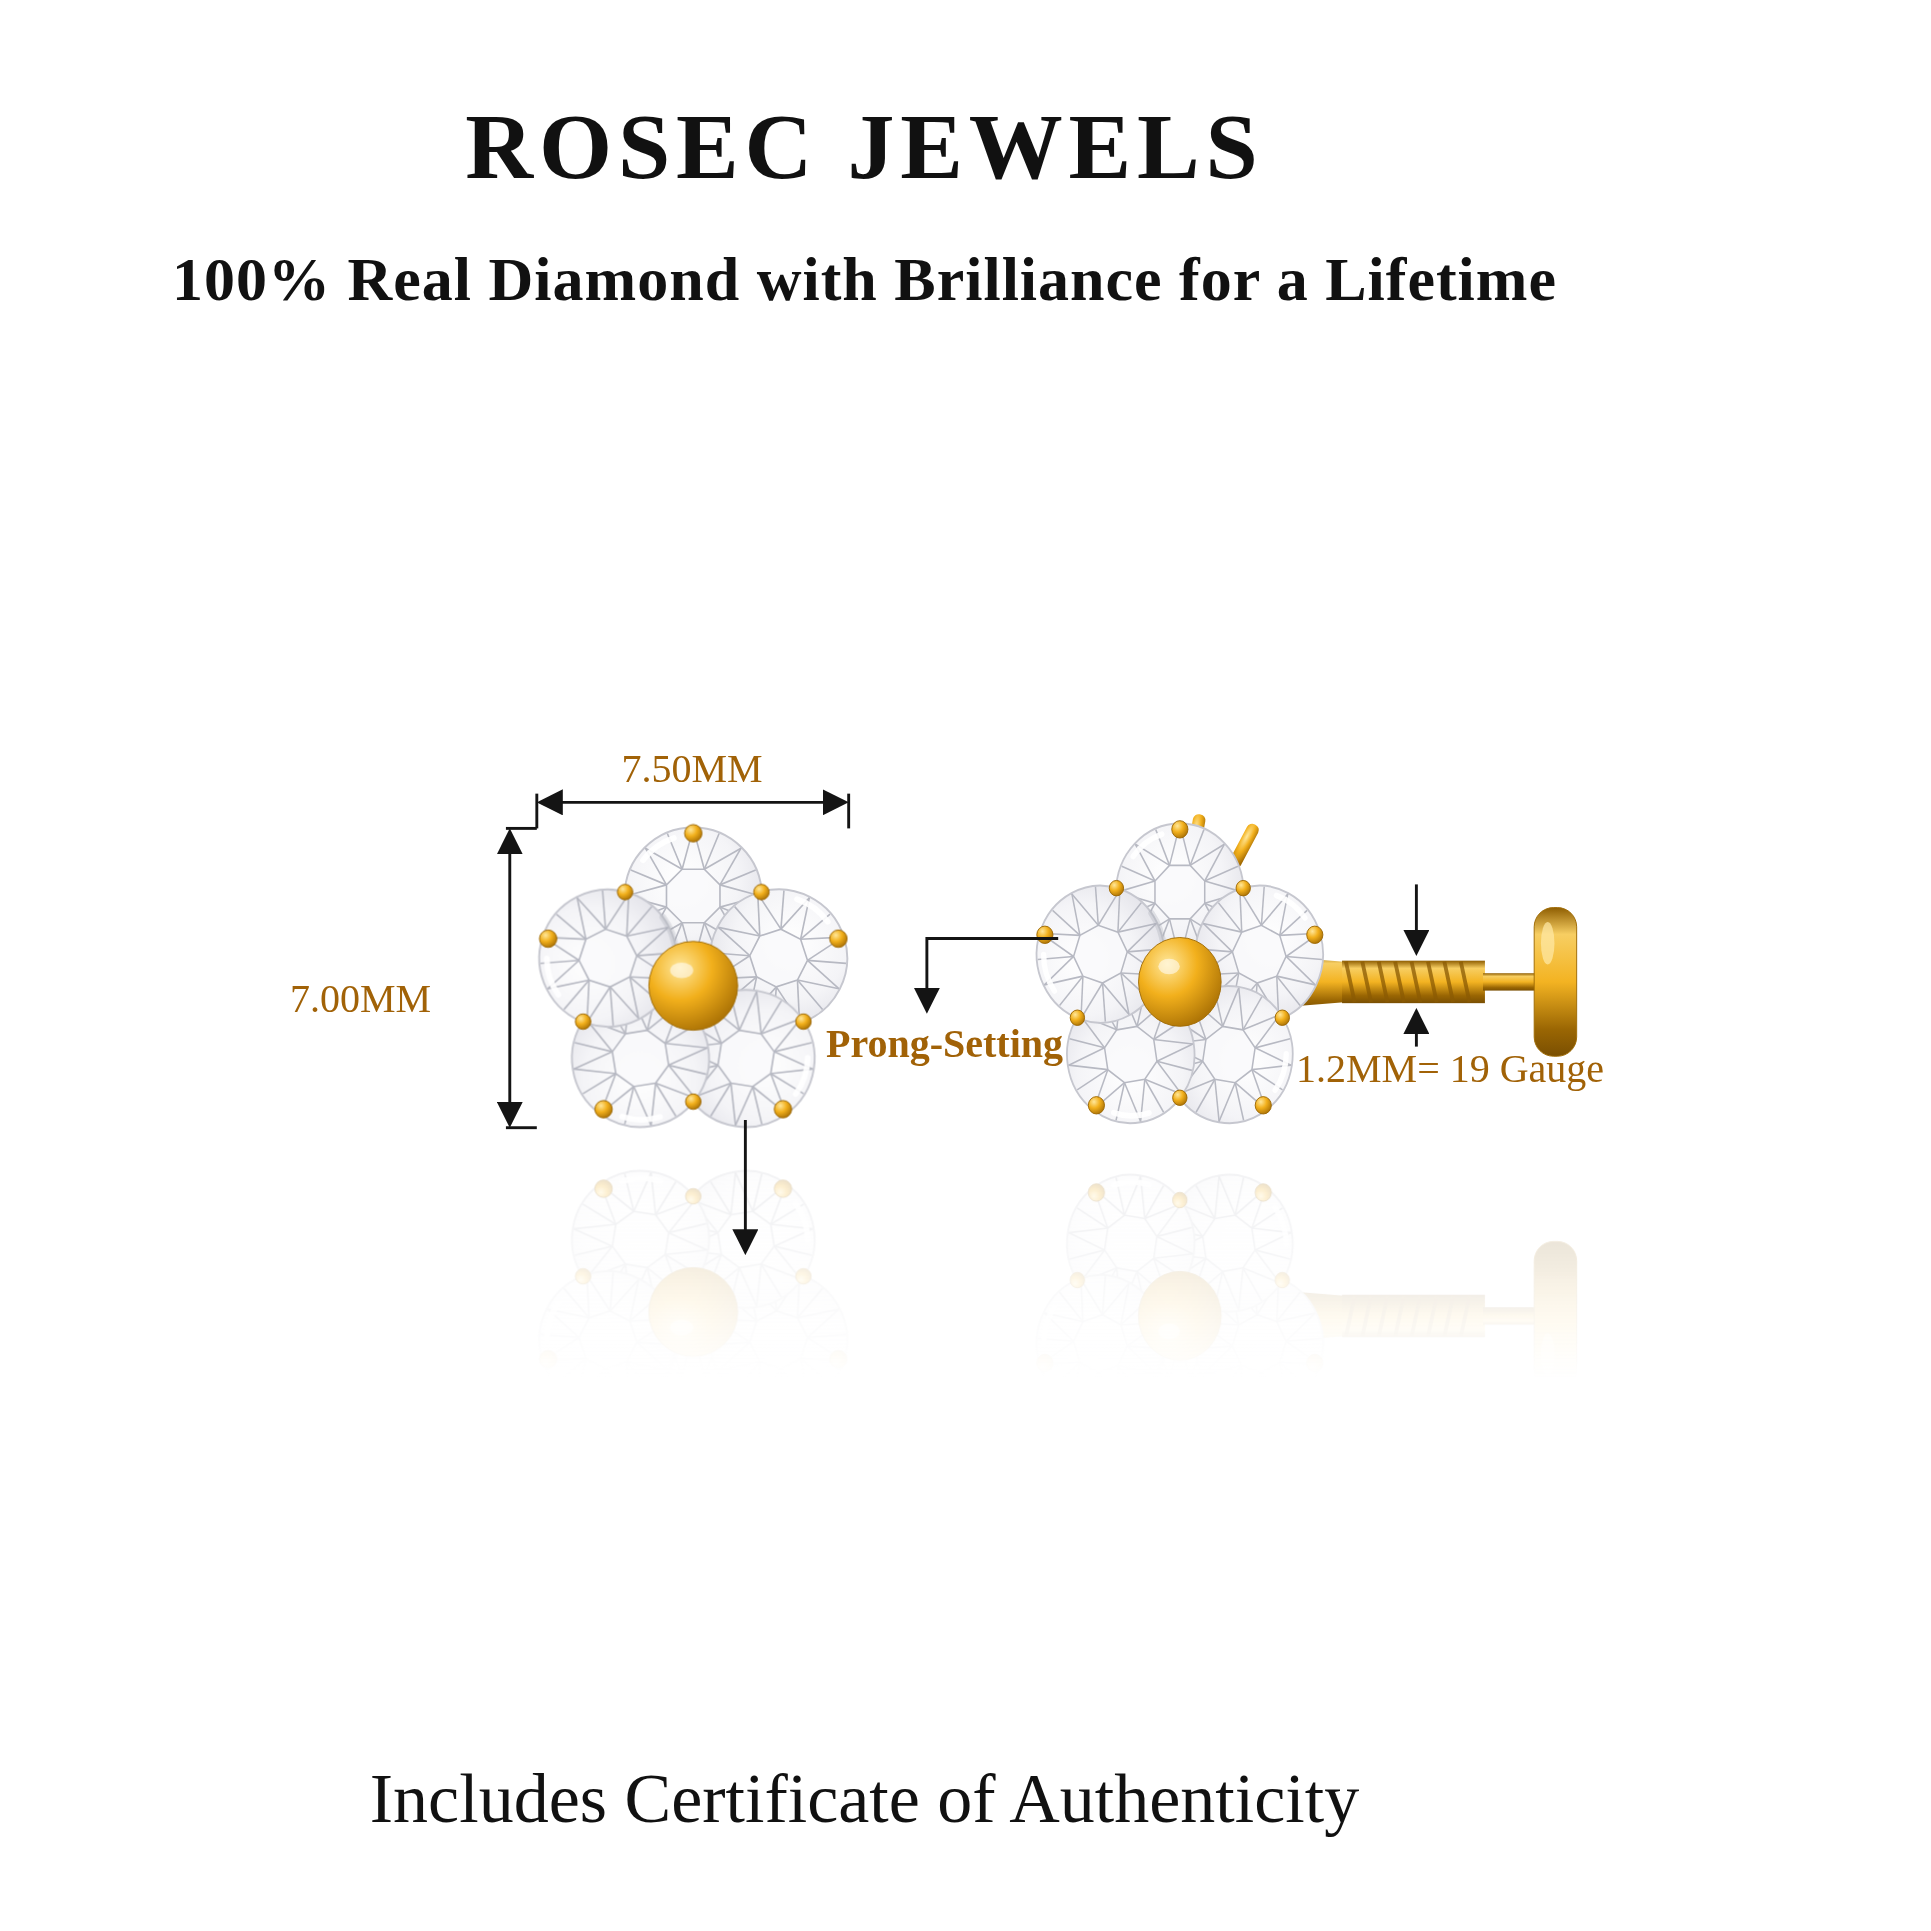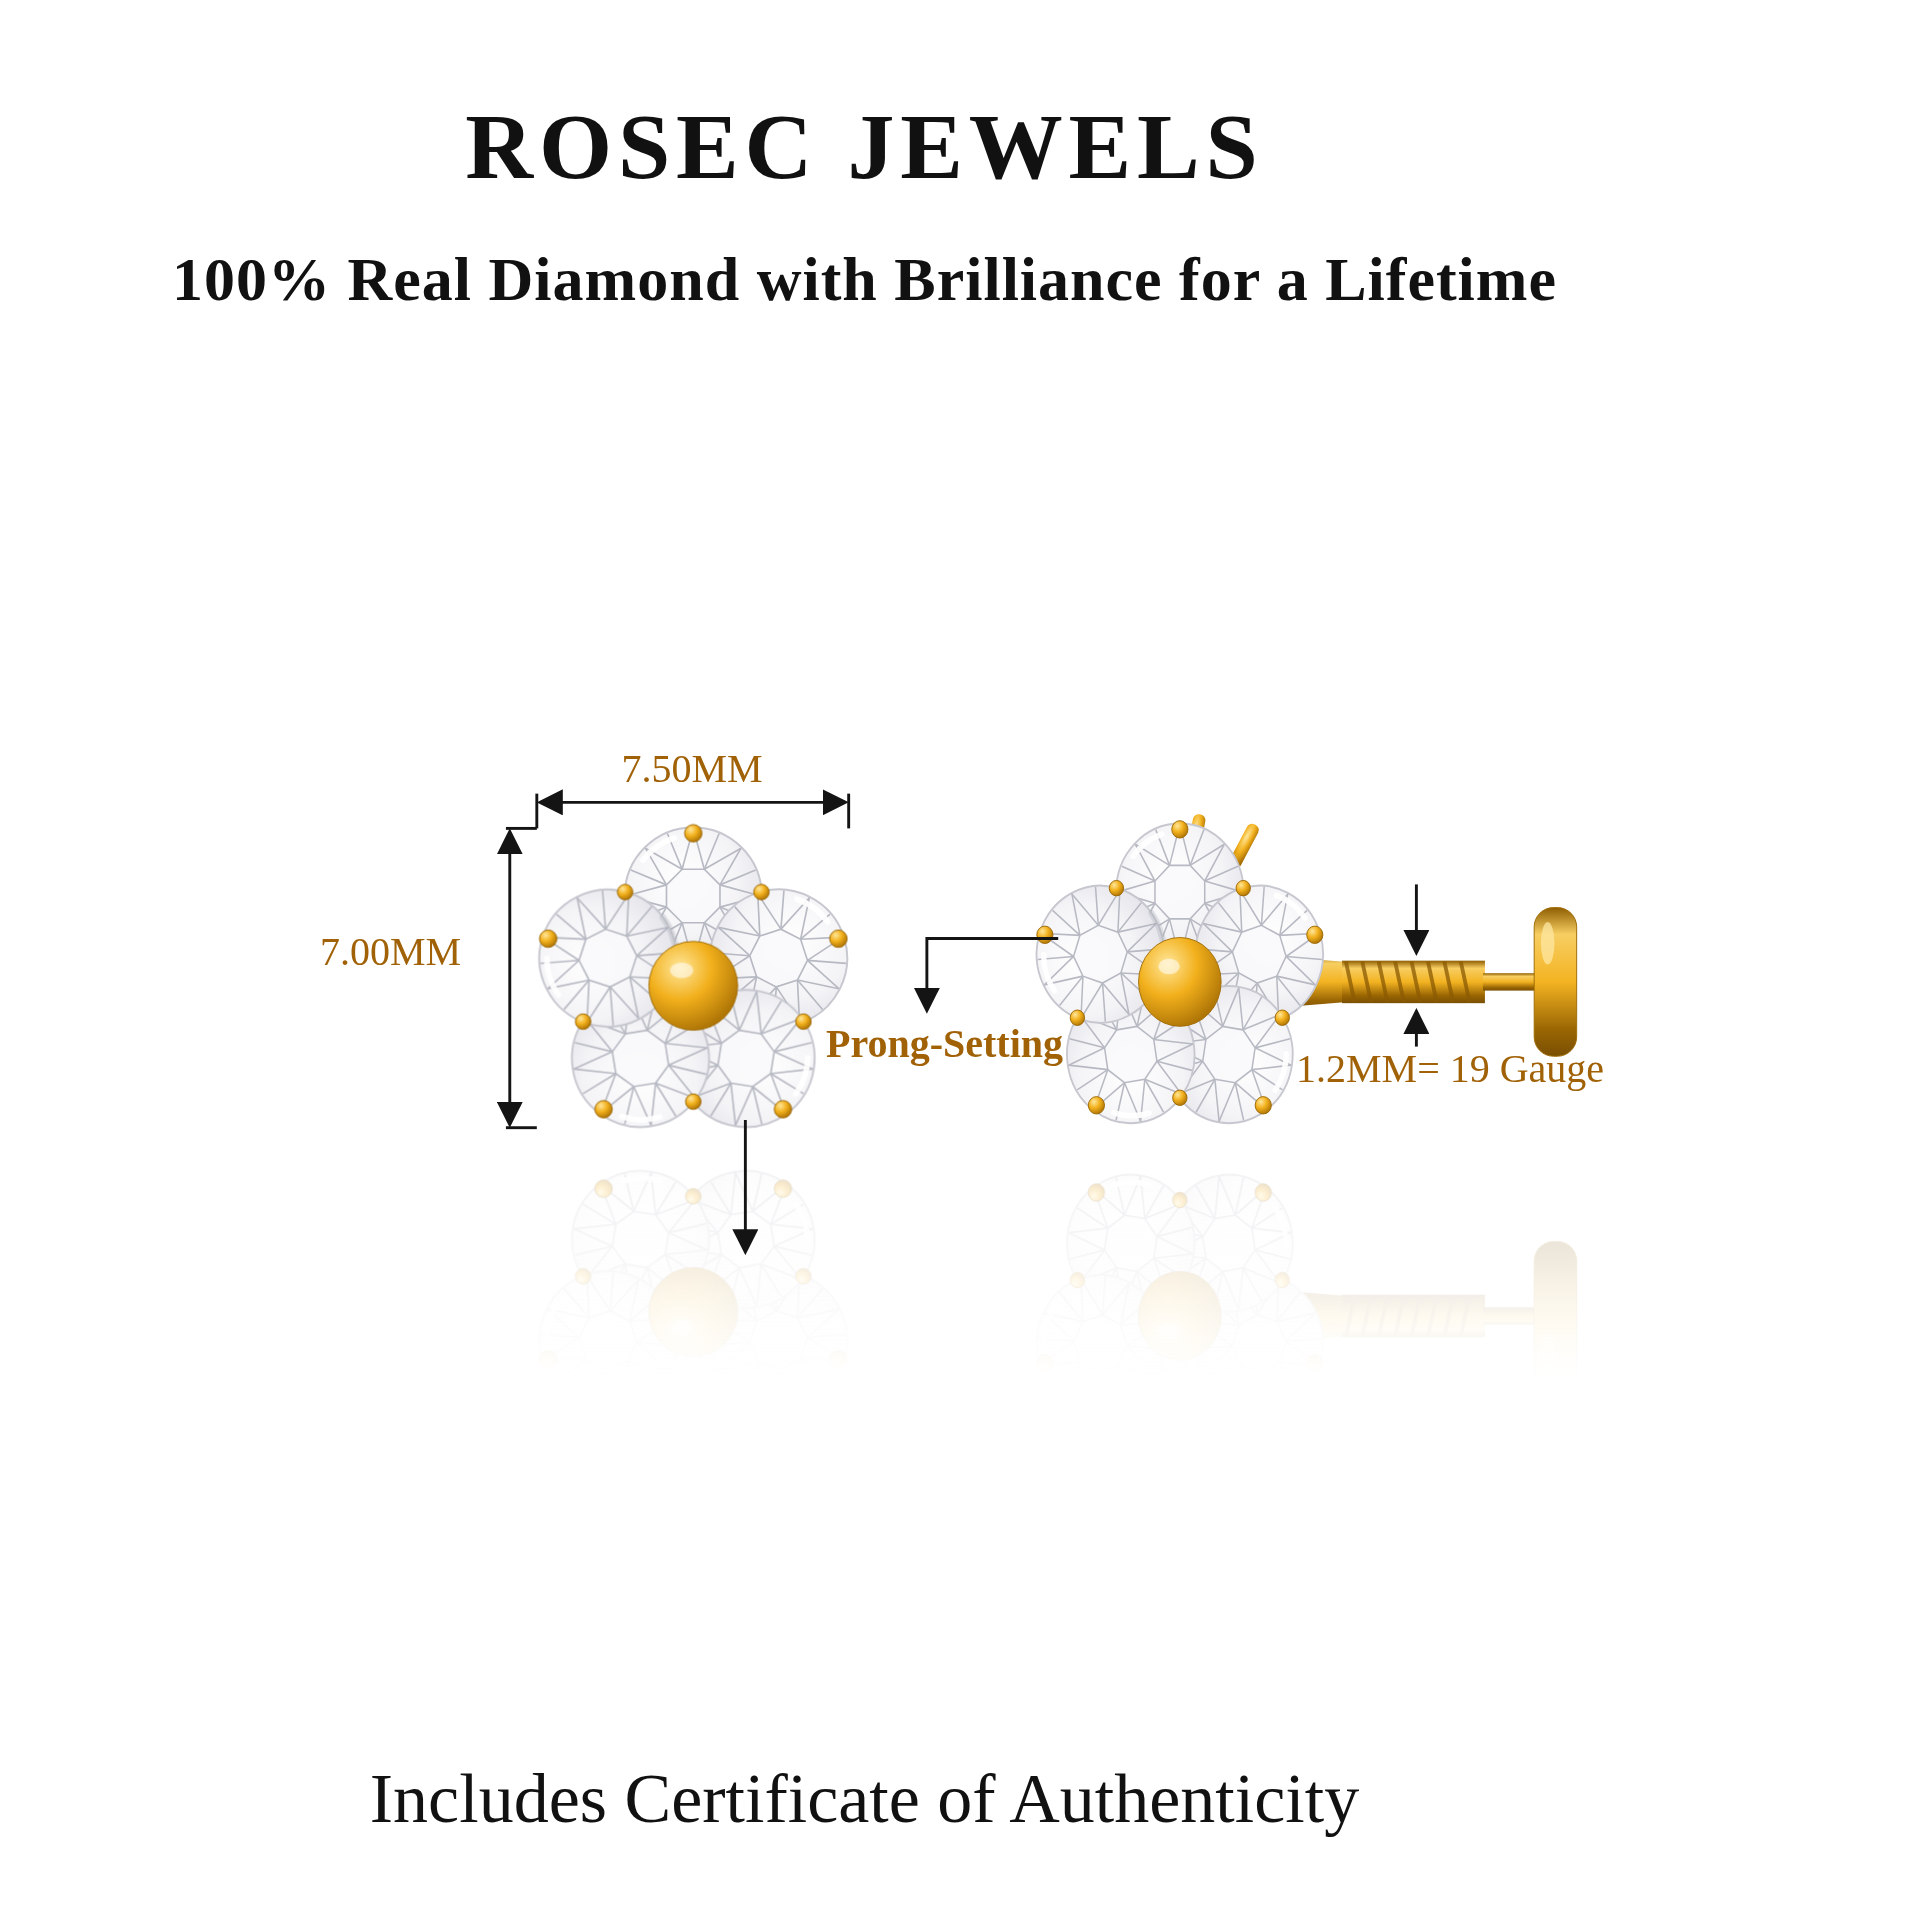--- a/index.html
+++ b/index.html
@@ -19,21 +19,21 @@
   }
   .tagline {
     position:absolute; top:218px; left:0; width:100%;
     text-align:center; font-size:62px; font-weight:700; letter-spacing:1px;margin-top:26px;
   }
 
   svg.diagram { position:absolute; left:0; top:0; width:1931px; height:1931px; }
 
   .ann { position:absolute; font-size:40px; color:#a16207; line-height:1.2; white-space:nowrap; }
   #widthLabel   { left:547px;  top:745px;  width:290px; text-align:center; }
-  #heightLabel  { left:290px;  top:928px;  width:201px; text-align:center; }
+  #heightLabel  { left:290px;  top:975px;  width:201px; text-align:left; }
   #prongLabel   { left:826px;  top:1020px;font-weight:bold; }
   #gaugeLabel   { left:1296px; top:1045px; }
   #diamondLabel { left:539px;  top:1255px; white-space:normal; width:502px; }
 
   .footer {
     position:absolute; top:1759px; left:0; width:100%;
     text-align:center; font-size:70px;
   }
 </style>
 </head>

